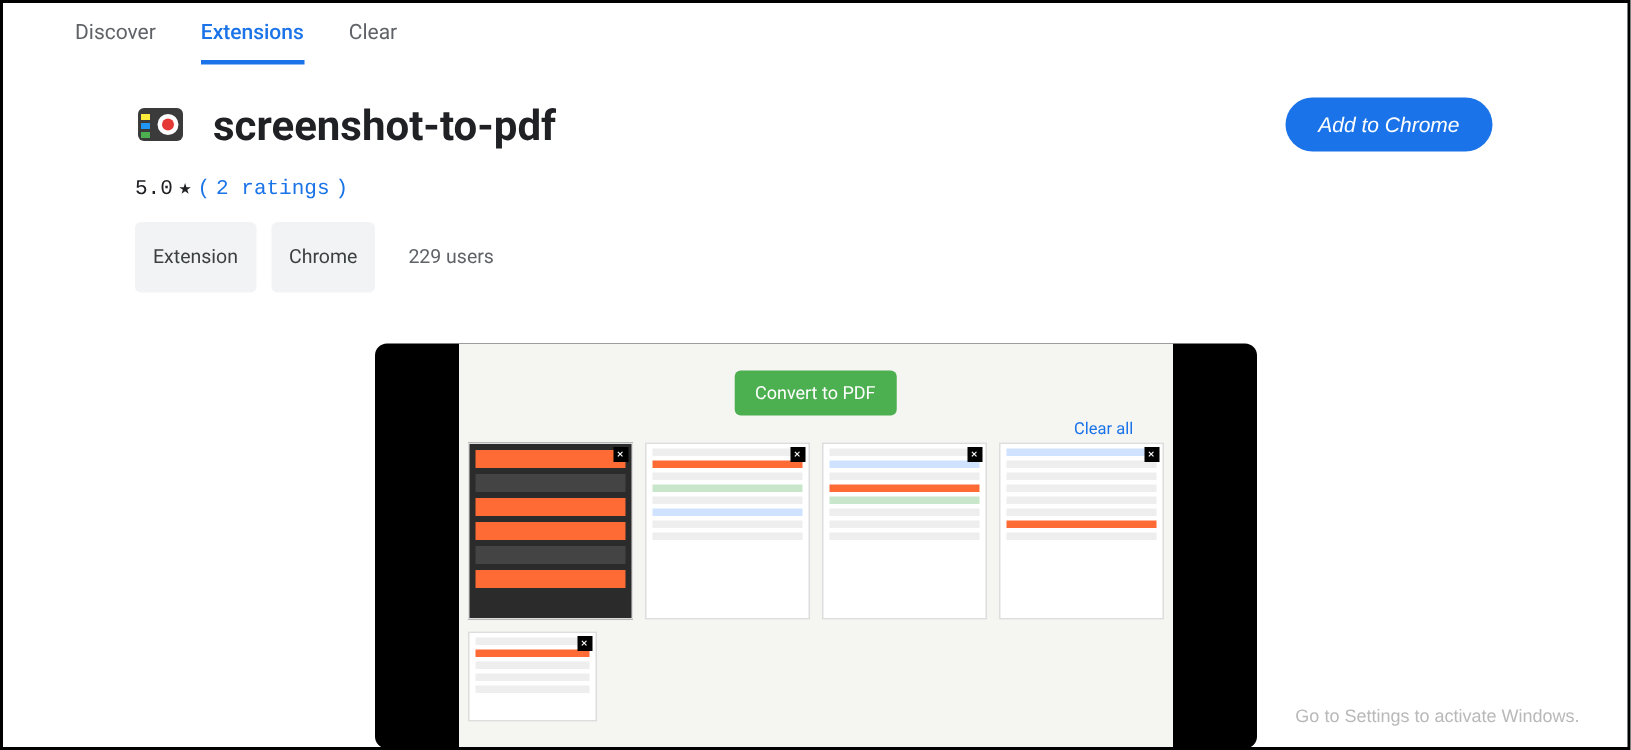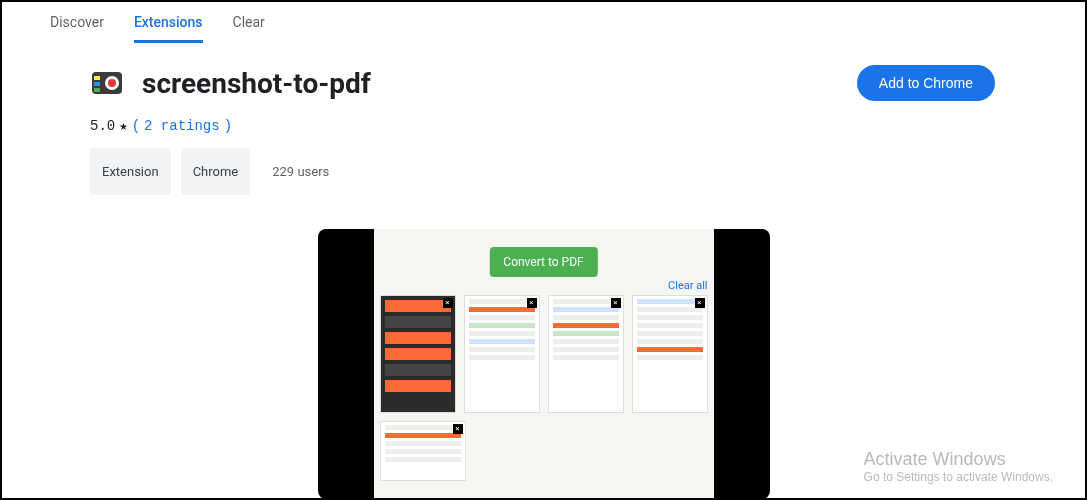--- a/index.html
+++ b/index.html
@@ -51,20 +51,21 @@
   }
   .cta-btn {
     background: #1a73e8;
     color: #fff;
     border: none;
     border-radius: 20px;
     padding: 10px 22px;
     font-size: 14px;
     font-weight: 500;
     cursor: pointer;
+    font-style: italic;
   }
   .meta {
     padding: 16px 0 0 88px;
     font-size: 14px;
     color: #202124;
   }
   .rating-line {
     display: flex;
     align-items: center;
     gap: 4px;
@@ -82,21 +83,21 @@
     color: #3c4043;
   }
   .chip {
     background: #f1f3f4;
     border-radius: 4px;
     padding: 16px 12px;
   }
   .users { color: #5f6368; margin-left: 12px; }
   .media-wrap {
     margin: 34px auto 0;
-    width: 452px;
+    width: 588px;
     height: 270px;
     background: #000;
     border-radius: 8px;
     overflow: hidden;
     position: relative;
   }
   .media-inner {
     position: absolute;
     top: 0; left: 56px; right: 56px; bottom: 0;
     background: #f5f5f2;
@@ -106,21 +107,21 @@
     top: 18px; left: 50%;
     transform: translateX(-50%);
     background: #4caf50;
     color: #fff;
     border-radius: 4px;
     padding: 8px 14px;
     font-size: 12px;
   }
   .clear-all {
     position: absolute;
-    top: 50px; right: 6px;
+    top: 50px; right: 26px;
     color: #1a73e8;
     font-size: 11px;
   }
   .thumbs {
     position: absolute;
     top: 66px; left: 6px; right: 6px;
     display: flex;
     gap: 8px;
   }
   .thumb {
@@ -270,15 +271,14 @@
       <div class="thumb-row"></div>
         <div class="thumb-row orange"></div>
         <div class="thumb-row"></div>
         <div class="thumb-row"></div>
         <div class="thumb-row"></div>
     </div>
   </div>
 </div>
 
 <div class="watermark">
-  <div class="t">Activate Windows</div>
   <div class="s">Go to Settings to activate Windows.</div>
 </div>
 
 </body></html>

